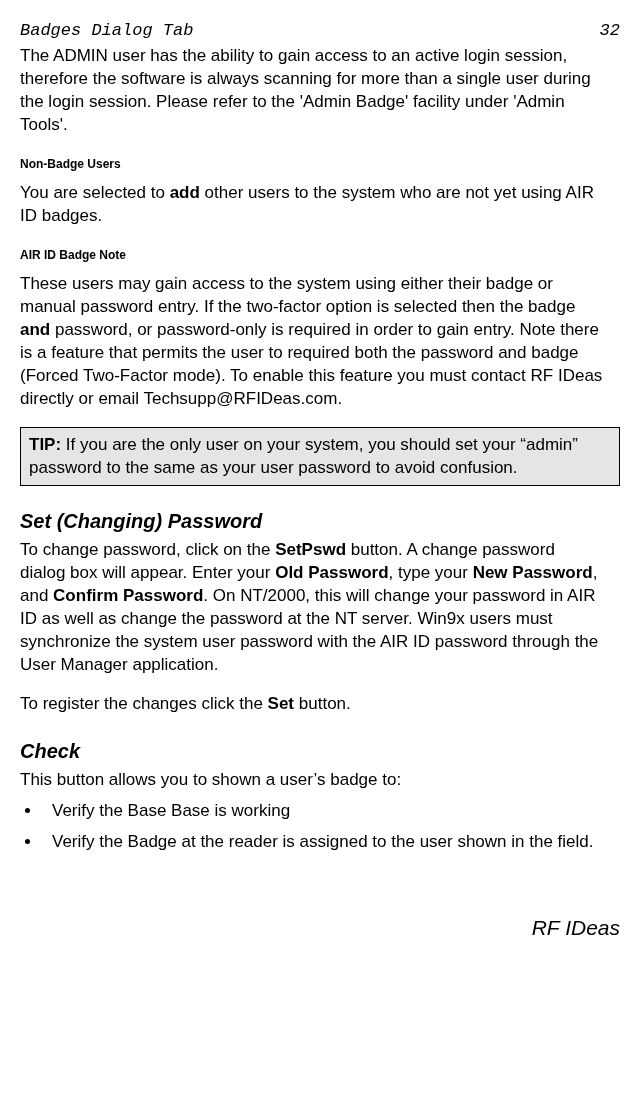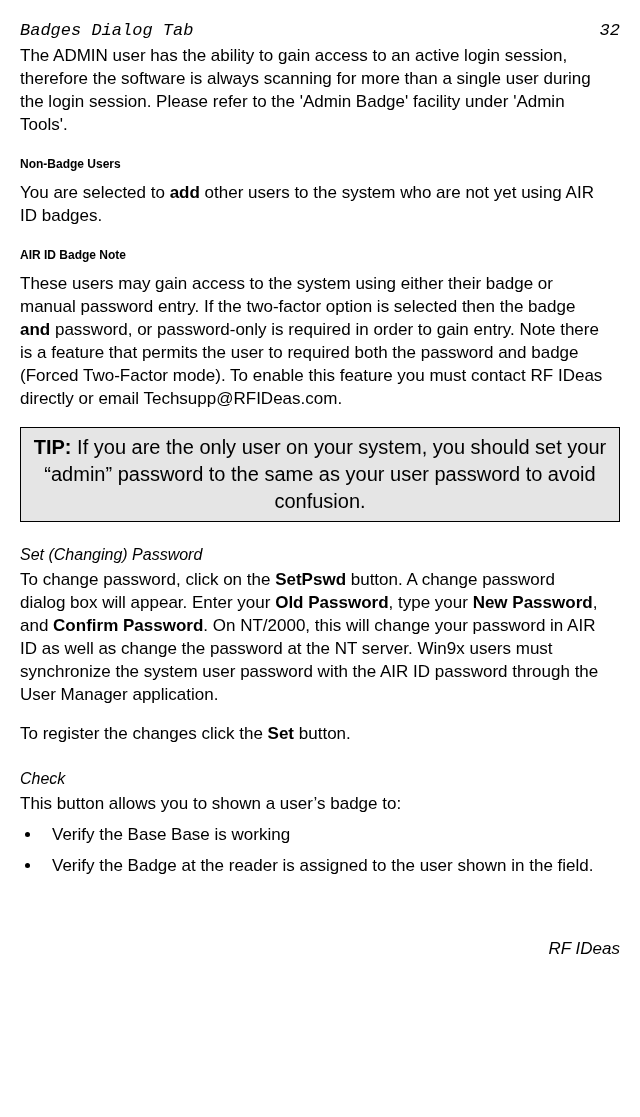--- a/index.html
+++ b/index.html
@@ -21,50 +21,49 @@
     }
     p {
       margin: 0 16px 16px 0;
     }
     h2.subhead {
       font-size: 12px;
       font-weight: bold;
       margin: 19px 0 10px 0;
     }
     h2.section {
-      font-size: 16px;
-      font-weight: normal;
+      font-size: 20px;
+      font-weight: bold;
       font-style: italic;
       margin: 22px 0 4px 0;
     }
     .tip-box {
       border: 1px solid #000;
       background: #e5e5e5;
       padding: 6px 8px;
       margin: 12px 0 18px 0;
-      font-size: 20px;
-      text-align: center;
+      font-size: 17px;
     }
     .tip-box .tip-label {
       font-weight: bold;
     }
     ul.bullets {
       list-style: disc;
       padding: 0;
       margin: 0 0 0 22px;
     }
     ul.bullets li {
       margin-bottom: 8px;
       padding-left: 10px;
     }
     .footer {
       margin-top: 60px;
       text-align: right;
       font-style: italic;
-      font-size: 17px;
+      font-size: 21px;
     }
     strong {
       font-weight: bold;
       text-align: center;
     }
   </style>
 </head>
 <body>
 
 <div class="header-row">

